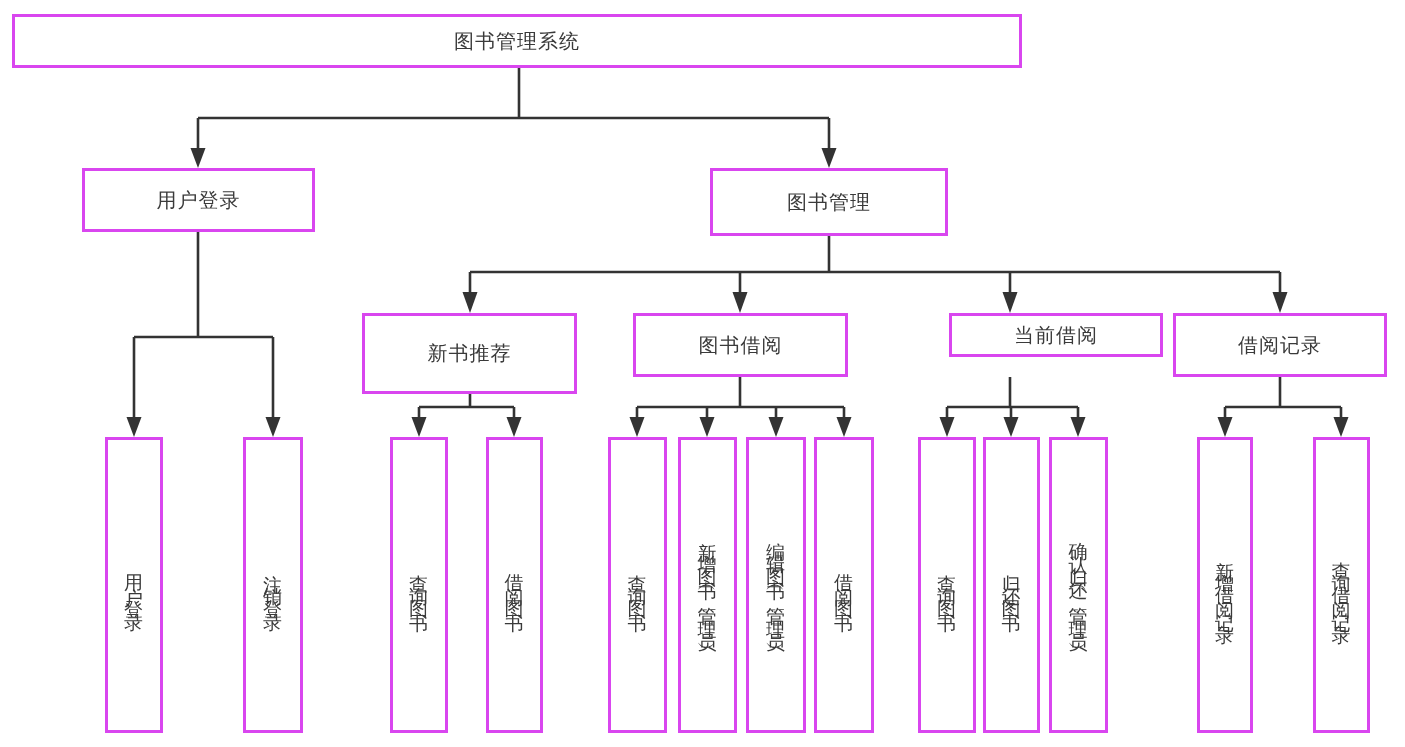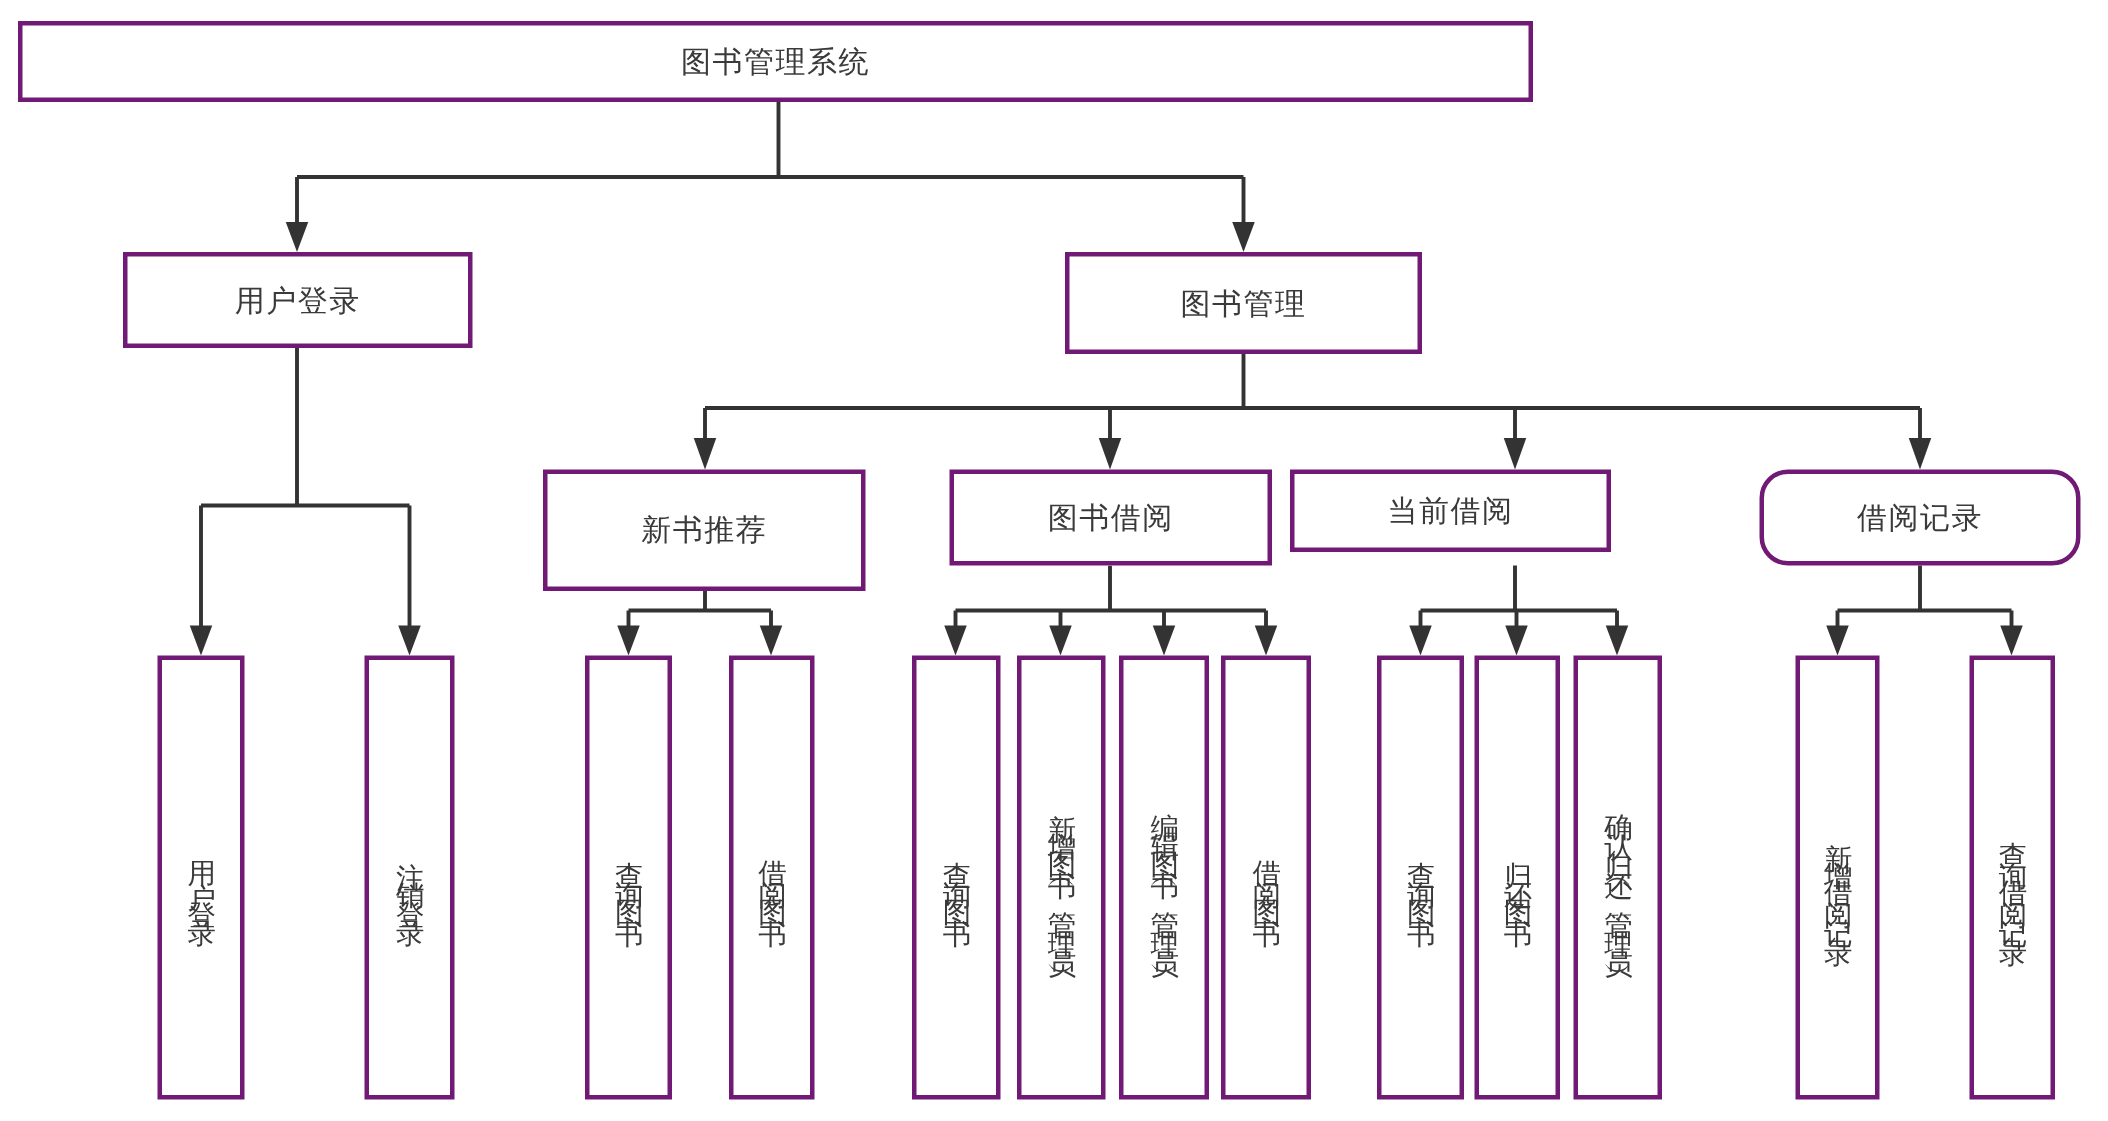--- a/index.html
+++ b/index.html
@@ -18,21 +18,21 @@
   }
   svg.connectors path, svg.connectors line {
     stroke: #333333;
     stroke-width: 2.6;
     fill: none;
   }
   svg.connectors polygon { fill: #333333; stroke: none; }
   .node {
     position: absolute;
     background: #ffffff;
-    border: 3px solid #701a75;
+    border: 3px solid #d946ef;
     box-sizing: border-box;
     display: flex;
     align-items: center;
     justify-content: center;
     color: #3a3a3a;
   }
   .h-node { font-size: 20px; letter-spacing: 1px; white-space: nowrap; }
   .v-node span {
     writing-mode: vertical-rl;
     text-orientation: mixed;
@@ -121,24 +121,24 @@
   <div class="node h-node" style="left:710px; top:168px; width:238px; height:68px;">
     <span>图书管理</span>
   </div>
 
   <div class="node h-node" style="left:362px; top:313px; width:215px; height:81px;">
     <span>新书推荐</span>
   </div>
   <div class="node h-node" style="left:633px; top:313px; width:215px; height:64px;">
     <span>图书借阅</span>
   </div>
-  <div class="node h-node" style="left:860px; top:313px; width:214px; height:55px;">
+  <div class="node h-node" style="left:949px; top:313px; width:214px; height:44px;">
     <span>当前借阅</span>
   </div>
-  <div class="node h-node" style="left:1173px; top:313px; width:214px; height:64px;border-radius:19px;">
+  <div class="node h-node" style="left:1173px; top:313px; width:214px; height:64px;">
     <span>借阅记录</span>
   </div>
 
   <div class="node v-node" style="left:105px; top:437px; width:58px; height:296px;">
     <span>用户登录</span>
   </div>
   <div class="node v-node" style="left:243px; top:437px; width:60px; height:296px;">
     <span>注销登录</span>
   </div>
 

